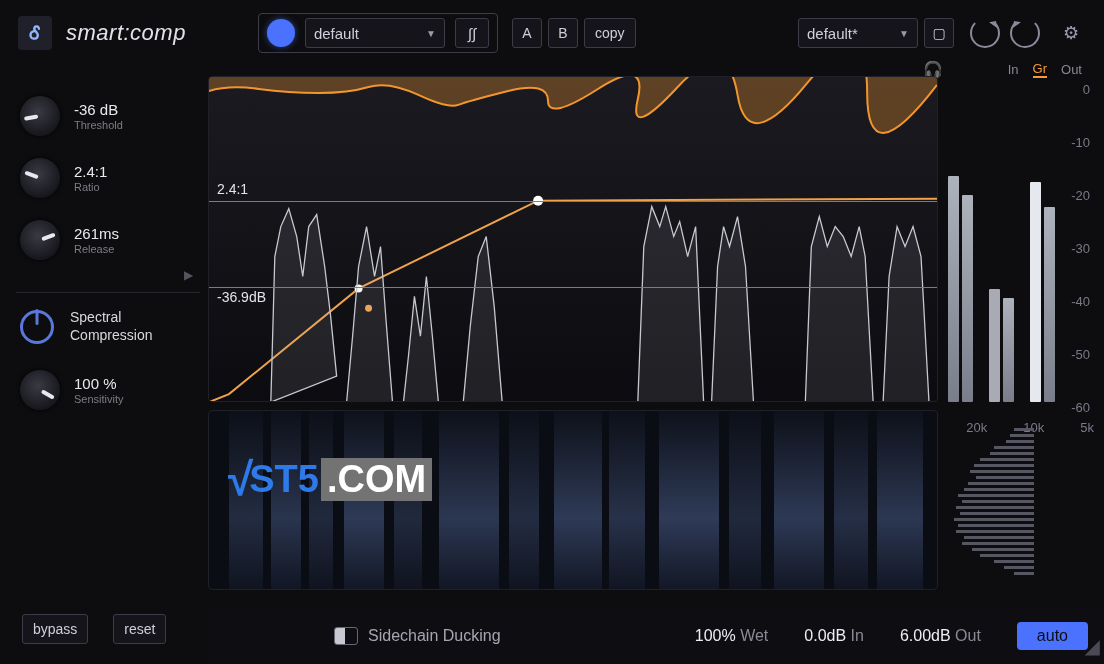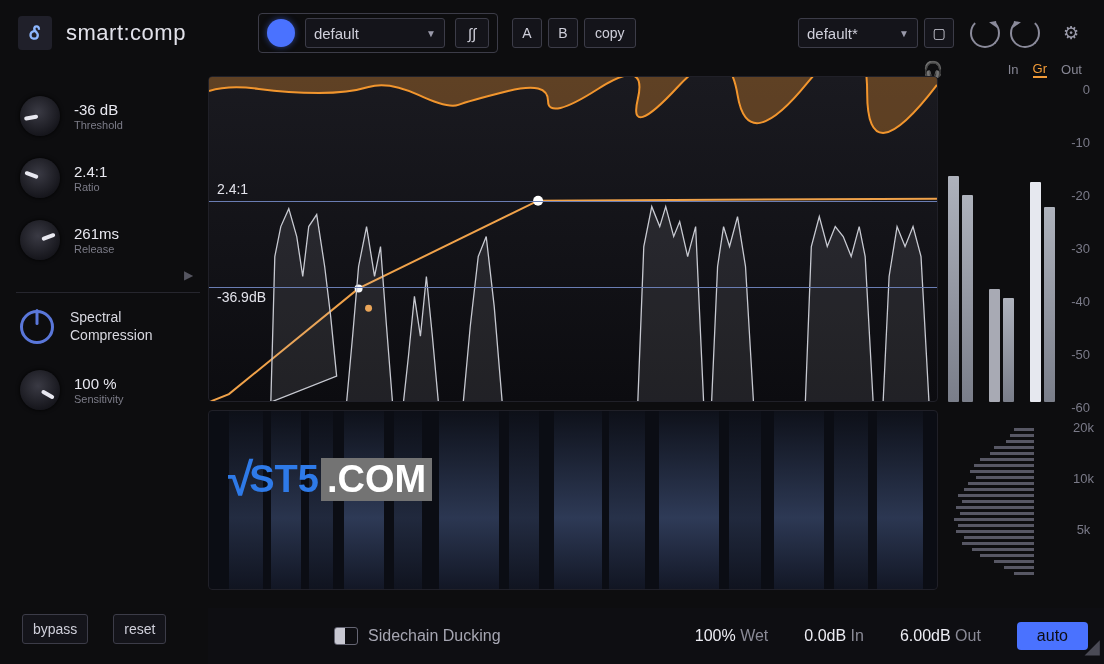--- a/index.html
+++ b/index.html
@@ -15,21 +15,21 @@
   
   .topbar {
     display:flex; align-items:center;
     height:66px; padding:0 18px; gap:14px;
   }
   .logo-sq {
     width:34px;height:34px;background:#20202a;border-radius:4px;
     display:flex;align-items:center;justify-content:center;
     color:#8eb8ff;font-size:18px;font-weight:600;
   }
-  .prod-title { font-size:22px; color:#e2e2ea; font-weight:300;letter-spacing:.5px;}
+  .prod-title { font-size:22px; color:#e2e2ea; font-weight:300;letter-spacing:.5px;font-style:italic;}
   .spacer-flex{flex:0 0 44px;}
   .learn-wrap{display:flex;align-items:center;gap:10px;border:1px solid #3c3c48;border-radius:4px;padding:4px 8px;}
   .learn-dot{width:28px;height:28px;border-radius:50%;background:#4a72ff;box-shadow:0 0 6px #4a72ff88;}
   .drop{display:flex;align-items:center;justify-content:space-between;border:1px solid #3c3c48;border-radius:3px;height:30px;padding:0 8px;background:#14141a;cursor:pointer;min-width:130px;font-size:15px;color:#cfcfda;}
   .drop.small{min-width:34px;justify-content:center;padding:0;}
   .drop .chev{font-size:10px;color:#9a9aaa;}
   .ab-wrap{display:flex;gap:6px;align-items:center;}
   .btn{border:1px solid #3c3c48;border-radius:3px;height:30px;padding:0 10px;display:flex;align-items:center;justify-content:center;background:#14141a;cursor:pointer;font-size:14px;color:#cfcfda;}
   .btn.small{width:30px;padding:0;}
   .top-right{margin-left:auto;display:flex;align-items:center;gap:16px;}
@@ -78,21 +78,21 @@
   .m-pair{display:flex;gap:3px;align-items:flex-end;height:100%;}
   .bar{width:11px;background:linear-gradient(#aeb2bc,#7a7e8a);border-radius:1px;}
   .bar.in1{height:72%;}
   .bar.in2{height:66%;}
   .bar.gr1{height:36%;background:#a8aab4;}
   .bar.gr2{height:33%;}
   .bar.out1{height:70%;background:#e6e8ef;}
   .bar.out2{height:62%;}
   .scale{position:absolute;right:14px;top:82px;display:flex;flex-direction:column;gap:38px;font-size:13px;color:#7a7a88;text-align:right;}
   .scale span{display:block;}
-  .fscale{position:absolute;right:10px;top:420px;display:flex;flex-direction:column;gap:36px;font-size:13px;color:#7a7a88;text-align:center;}
+  .fscale{position:absolute;right:10px;top:420px;display:flex;flex-direction:row;gap:36px;font-size:13px;color:#7a7a88;text-align:right;}
   
   .freqhist{position:absolute;left:952px;top:420px;width:82px;height:170px;}
   .freqhist .fb{position:absolute;height:3px;background:#575764;right:0;}
   
   .wm{position:absolute;left:228px;top:452px;font-size:38px;font-weight:700;display:flex;align-items:center;gap:2px;}
   .wm .check{color:#2e7ae8;font-size:46px;margin-right:-6px;}
   .wm .a{color:#2e7ae8;}
   .wm .b{background:#737373;color:#fff;padding:0 6px;}
   
   .bottombar{position:absolute;left:208px;right:0;bottom:0;height:56px;display:flex;align-items:center;padding:0 16px;gap:36px;background:#0e0e12;}

